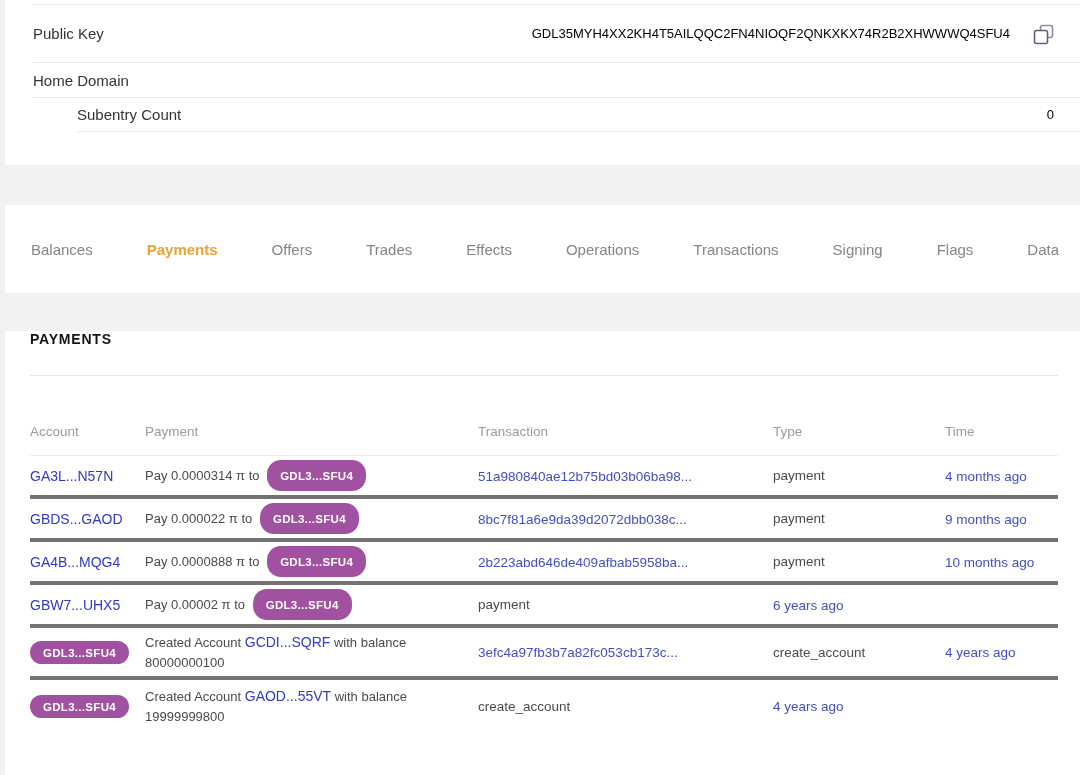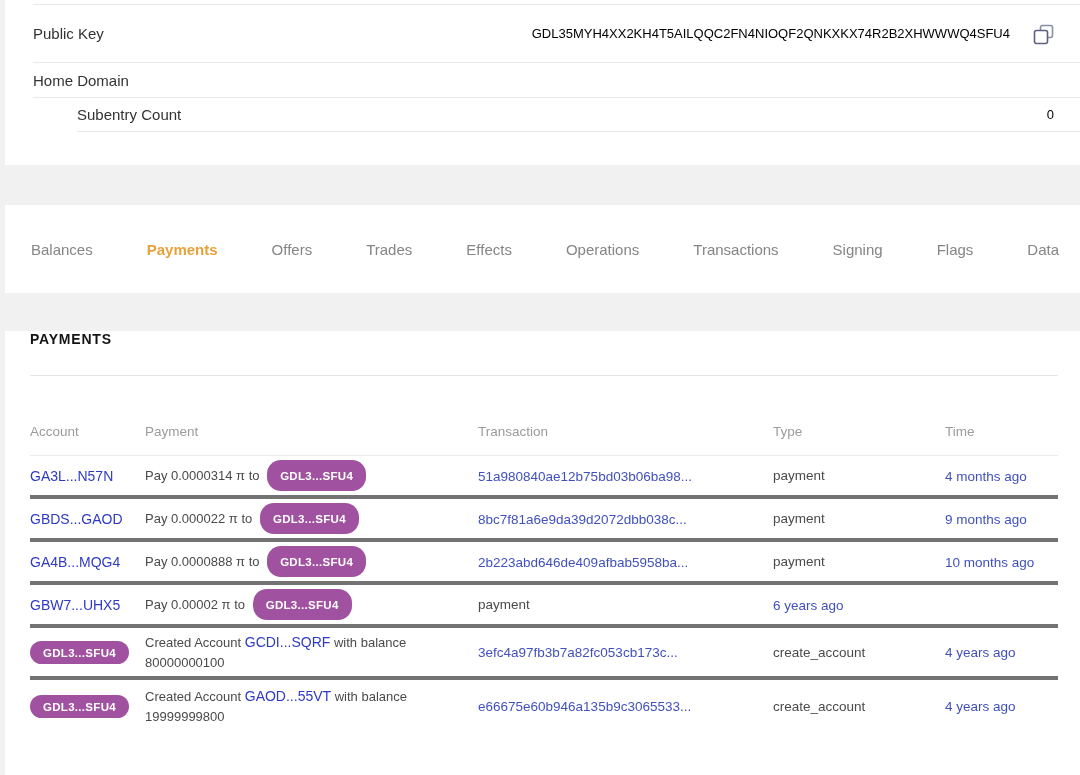--- a/index.html
+++ b/index.html
@@ -187,18 +187,17 @@
     <span><a class="lnk time-link">4 years ago</a></span>
   </div>
 
   <div class="tbl-row h52 nobrd">
     <span><span class="badge">GDL3...SFU4</span></span>
     <span class="pay-cell">
       <span>Created Account</span>
       <a class="lnk inline-acct">GAOD...55VT</a>
       <span>with balance 19999999800</span>
     </span>
-    <span><a class="lnk tx-link">e66675e60b946a135b9c3065533...</a></span>
     <span class="type-cell">create_account</span>
     <span><a class="lnk time-link">4 years ago</a></span>
   </div>
 
 </div>
 
 </body></html>

